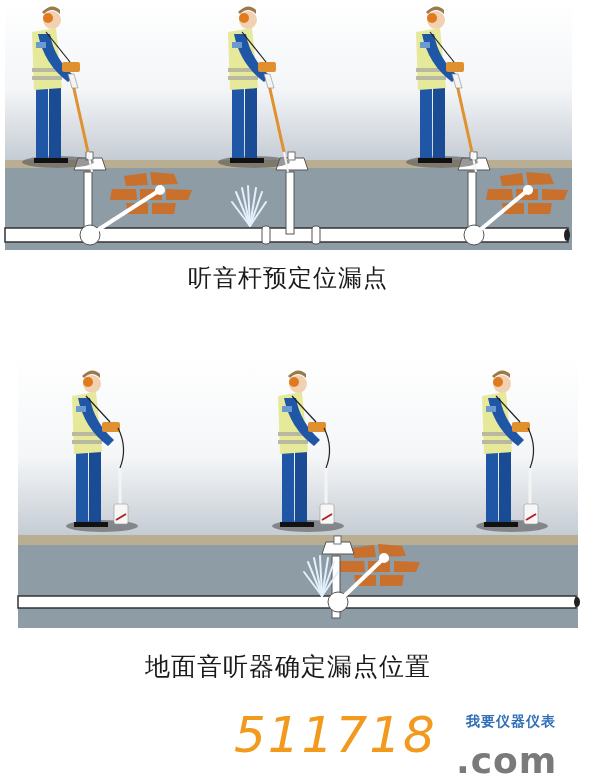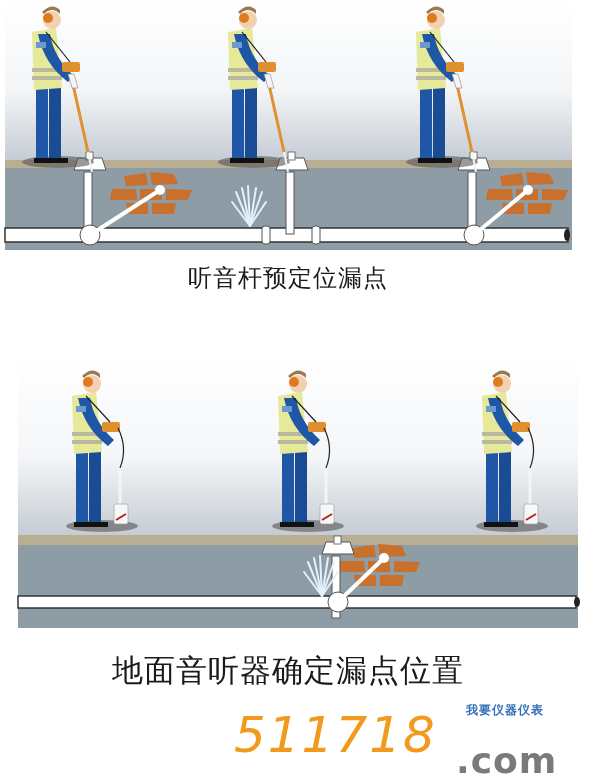--- a/index.html
+++ b/index.html
@@ -1,25 +1,25 @@
 <!DOCTYPE html>
 <html><head>
 <meta charset="utf-8">
 <style>
   html,body{margin:0;padding:0;background:#ffffff;}
   body{width:600px;height:780px;position:relative;overflow:hidden;font-family:"DejaVu Sans","Liberation Sans",sans-serif;}
   .panel{position:absolute;}
   .panel svg{display:block;}
   .caption{position:absolute;left:0;width:576px;text-align:center;color:#1a1a1a;letter-spacing:1px;}
   #cap1{top:262px;font-size:24px;}
-  #cap2{top:650px;font-size:31px;}
+  #cap2{top:650px;font-size:25px;}
   .logo{position:absolute;left:228px;top:700px;width:372px;height:80px;}
   .logo-num{position:absolute;left:6px;top:6px;font-family:"DejaVu Sans","Liberation Sans",sans-serif;font-weight:normal;font-style:italic;font-size:50px;color:#f29a1d;letter-spacing:2px;}
   .logo-dom{position:absolute;left:228px;top:40px;font-family:"DejaVu Sans","Liberation Sans",sans-serif;font-weight:bold;font-size:36px;color:#7a7a7a;letter-spacing:1px;}
-  .logo-cn{position:absolute;left:238px;top:2px;font-size:12px;color:#2f6fb8;font-weight:bold;letter-spacing:1px;}
+  .logo-cn{position:absolute;left:238px;top:13px;font-size:14px;color:#2f6fb8;font-weight:bold;letter-spacing:1px;}
 </style>
 </head>
 <body>
 
 <div class="panel" style="left:0;top:0;">
   <svg width="600" height="255" viewBox="0 0 600 255">
     <defs>
       <linearGradient id="sky1" x1="0" y1="0" x2="0" y2="1">
         <stop offset="0" stop-color="#ffffff"></stop>
         <stop offset="0.55" stop-color="#f3f5f7"></stop>

